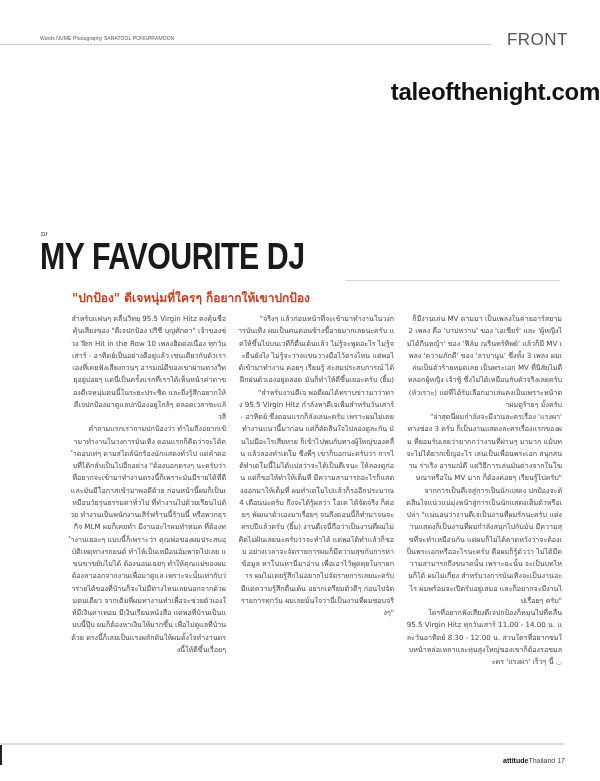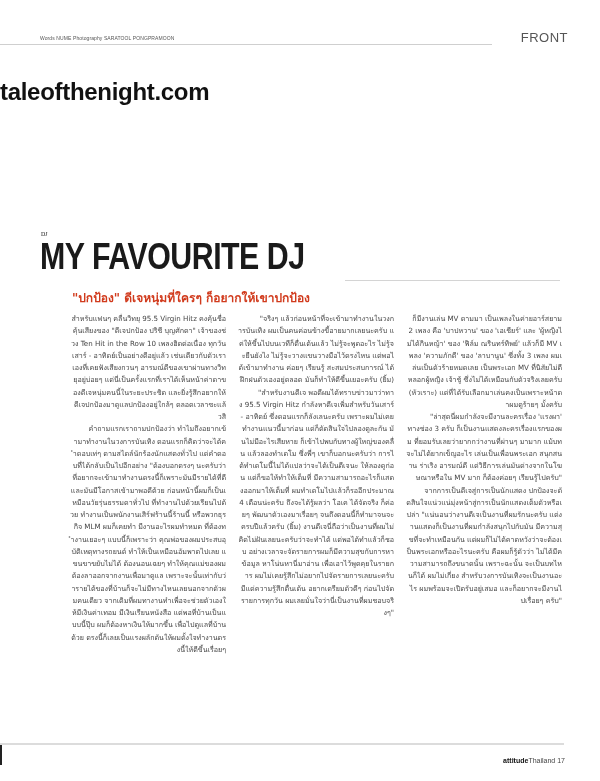--- a/index.html
+++ b/index.html
@@ -6,25 +6,25 @@
     body {
       width: 600px; height: 781px; background: #ffffff; position: relative; overflow: hidden;
       font-family: "DejaVu Sans", sans-serif; color: #333;
     }
     .credits {
       position: absolute; left: 40px; top: 35px;
       font-family: "Liberation Sans", sans-serif; font-size: 5px; color: #555; letter-spacing: 0.1px;
     }
     .section {
       position: absolute; right: 32px; top: 30px;
-      font-family: "Liberation Sans", sans-serif; font-size: 13px; color: #555; letter-spacing: 0.5px; padding-left: 36px;
+      font-family: "Liberation Sans", sans-serif; font-size: 17px; color: #555; letter-spacing: 0.5px; padding-left: 36px;
     }
     .top-rule { position: absolute; left: 0; top: 44px; width: 492px; height: 1px; background: #cfcfcf; }
     .watermark {
-      position: absolute; left: 0; width: 600px; top: 78px; text-align: left;
+      position: absolute; left: 0; width: 600px; top: 78px; text-align: right;
       font-family: "Liberation Sans", sans-serif; font-weight: bold; font-size: 24px; color: #111; letter-spacing: -0.3px;
     }
     .kicker {
       position: absolute; left: 41px; top: 231px;
       font-family: "Liberation Serif", serif; font-size: 6px; color: #222;
     }
     .title {
       position: absolute; left: 40px; top: 237px;
       font-family: "Liberation Sans", sans-serif; font-weight: bold; font-size: 37px; color: #1a1a1a;
       letter-spacing: -0.6px; line-height: 40px; transform: scaleX(0.82); transform-origin: left top;
@@ -72,20 +72,21 @@
     <p class="indent">คำถามแรกเราถามปกป้องว่า ทำไมถึงอยากเข้ามาทำงานในวงการบันเทิง ตอนแรกก็คิดว่าจะได้คำตอบเท่ๆ ตามสไตล์นักร้องนักแสดงทั่วไป แต่คำตอบที่ได้กลับเป็นไปอีกอย่าง "ต้องบอกตรงๆ นะครับว่า ที่อยากจะเข้ามาทำงานตรงนี้ก็เพราะมันมีรายได้ที่ดี และมันมีโอกาสเข้ามาพอดีด้วย ก่อนหน้านี้ผมก็เป็นเหมือนวัยรุ่นธรรมดาทั่วไป ที่ทำงานไปด้วยเรียนไปด้วย ทำงานเป็นพนักงานเสิร์ฟร้านนี้ร้านนี้ หรือพวกธุรกิจ MLM ผมก็เคยทำ มีงานอะไรผมทำหมด ที่ต้องทำงานเยอะๆ แบบนี้ก็เพราะว่า คุณพ่อของผมประสบอุบัติเหตุทางรถยนต์ ทำให้เป็นเหมือนอัมพาตไปเลย แขนขาขยับไม่ได้ ต้องนอนเฉยๆ ทำให้คุณแม่ของผมต้องลาออกจากงานเพื่อมาดูแล เพราะจะนั้นเท่ากับว่ารายได้ของที่บ้านก็จะไม่มีทางไหนเลยนอกจากตัวผมคนเดียว จากเดิมที่ผมทางานทำเพื่อจะช่วยตัวเองให้มีเงินค่าเทอม มีเงินเรียนหนังสือ แต่พอที่บ้านเป็นแบบนี้ปุ๊บ ผมก็ต้องหาเงินให้มากขึ้น เพื่อไปดูแลที่บ้านด้วย ตรงนี้ก็เลยเป็นแรงผลักดันให้ผมตั้งใจทำงานตรงนี้ให้ดีขึ้นเรื่อยๆ</p>
   </div>
   <div class="col">
     <p class="indent">"จริงๆ แล้วก่อนหน้าที่จะเข้ามาทำงานในวงการบันเทิง ผมเป็นคนค่อนข้างขี้อายมากเลยนะครับ แค่ให้ขึ้นไปบนเวทีก็ตื่นเต้นแล้ว ไม่รู้จะพูดอะไร ไม่รู้จะยืนยังไง ไม่รู้จะวางแขนวางมือไว้ตรงไหน แต่พอได้เข้ามาทำงาน ค่อยๆ เรียนรู้ สะสมประสบการณ์ ได้ฝึกฝนตัวเองอยู่ตลอด มันก็ทำให้ดีขึ้นเยอะครับ (ยิ้ม)</p>
     <p class="indent">"สำหรับงานดีเจ พอดีผมได้ทราบข่าวมาว่าทาง 95.5 Virgin Hitz กำลังหาดีเจเพิ่มสำหรับวันเสาร์ - อาทิตย์ ซึ่งตอนแรกก็ลังเลนะครับ เพราะผมไม่เคยทำงานแนวนี้มาก่อน แต่ก็ตัดสินใจไปลองดูละกัน มันไม่มีอะไรเสียหาย ก็เข้าไปพบกับทางผู้ใหญ่ของคลื่น แล้วลองทำเดโม ซึ่งพี่ๆ เขาก็บอกนะครับว่า การได้ทำเดโมนี้ไม่ได้แปลว่าจะได้เป็นดีเจนะ ให้ลองดูก่อน แต่ก็ขอให้ทำให้เต็มที่ มีความสามารถอะไรก็แสดงออกมาให้เต็มที่ ผมทำเดโมไปแล้วก็รออีกประมาณ 4 เดือนน่ะครับ ถึงจะได้รู้ผลว่า โอเค ได้จัดจริง ก็ค่อยๆ พัฒนาตัวเองมาเรื่อยๆ จนถึงตอนนี้ก็ทำมาจนจะครบปีแล้วครับ (ยิ้ม) งานดีเจนี่ถือว่าเป็นงานที่ผมไม่คิดไม่ฝันเลยนะครับว่าจะทำได้ แต่พอได้ทำแล้วก็ชอบ อย่างเวลาจะจัดรายการผมก็มีความสุขกับการหาข้อมูล หาโน่นหานี่มาอ่าน เพื่อเอาไว้พูดคุยในรายการ ผมไม่เคยรู้สึกไม่อยากไปจัดรายการเลยนะครับ มีแต่ความรู้สึกตื่นเต้น อยากเตรียมตัวดีๆ ก่อนไปจัดรายการทุกวัน ผมเลยมั่นใจว่านี่เป็นงานที่ผมชอบจริงๆ"</p>
   </div>
   <div class="col">
     <p>ก็มีงานเล่น MV ตามมา เป็นเพลงในค่ายอาร์สยาม 2 เพลง คือ 'บาปหวาน' ของ 'เอเชียร์' และ 'ผู้หญิงไม่ได้กินหญ้า' ของ 'ฟิล์ม ณรินทร์ทิพย์' แล้วก็มี MV เพลง 'ความภักดี' ของ 'ลาบานูน' ซึ่งทั้ง 3 เพลง ผมเล่นเป็นตัวร้ายหมดเลย เป็นพระเอก MV ที่นิสัยไม่ดี หลอกผู้หญิง เจ้าชู้ ซึ่งไม่ได้เหมือนกับตัวจริงเลยครับ (หัวเราะ) แต่ที่ได้รับเลือกมาเล่นคงเป็นเพราะหน้าตาผมดูร้ายๆ มั้งครับ</p>
     <p class="indent">"ล่าสุดนี่ผมกำลังจะมีงานละครเรื่อง 'แรงผา' ทางช่อง 3 ครับ ก็เป็นงานแสดงละครเรื่องแรกของผม ที่ยอมรับเลยว่ายากกว่างานที่ผ่านๆ มามาก แม้บทจะไม่ได้ยากเข็ญอะไร เล่นเป็นเพื่อนพระเอก สนุกสนาน ร่าเริง อารมณ์ดี แต่วิธีการเล่นมันต่างจากในโฆษณาหรือใน MV มาก ก็ต้องค่อยๆ เรียนรู้ไปครับ"</p>
     <p class="indent">จากการเป็นดีเจสู่การเป็นนักแสดง ปกป้องจะตัดสินใจแน่วแน่มุ่งหน้าสู่การเป็นนักแสดงเต็มตัวหรือเปล่า "แน่นอนว่างานดีเจเป็นงานที่ผมรักนะครับ แต่งานแสดงก็เป็นงานที่ผมกำลังสนุกไปกับมัน มีความสุขที่จะทำเหมือนกัน แต่ผมก็ไม่ได้คาดหวังว่าจะต้องเป็นพระเอกหรืออะไรนะครับ คือผมก็รู้ตัวว่า ไม่ได้มีความสามารถถึงขนาดนั้น เพราะฉะนั้น จะเป็นบทไหนก็ได้ ผมไม่เกี่ยง สำหรับวงการบันเทิงจะเป็นงานอะไร ผมพร้อมจะเปิดรับอยู่เสมอ และก็อยากจะมีงานไปเรื่อยๆ ครับ"</p>
+    <p class="indent">ใครที่อยากฟังเสียงดีเจปกป้องก็หมุนไปที่คลื่น 95.5 Virgin Hitz ทุกวันเสาร์ 11.00 - 14.00 น. และวันอาทิตย์ 8.30 - 12.00 น. ส่วนใครที่อยากชมใบหน้าหล่อเหลาและหุ่นสูงใหญ่ของเขาก็ต้องรอชมละคร 'แรงผา' เร็วๆ นี้ ◡</p>
   </div>
 </div>
 
 <div class="bottom-rule"></div>
 <div class="left-edge"></div>
 <div class="folio">
   <span class="brand">attitude</span><span>Thailand</span>
   <span>17</span>
 </div>
 

